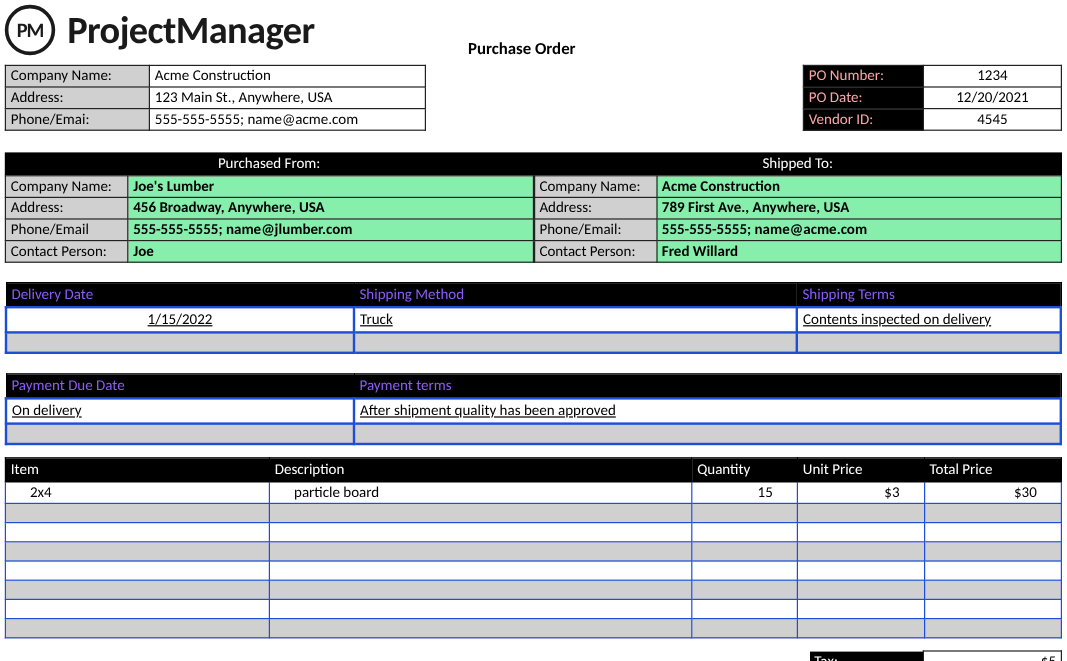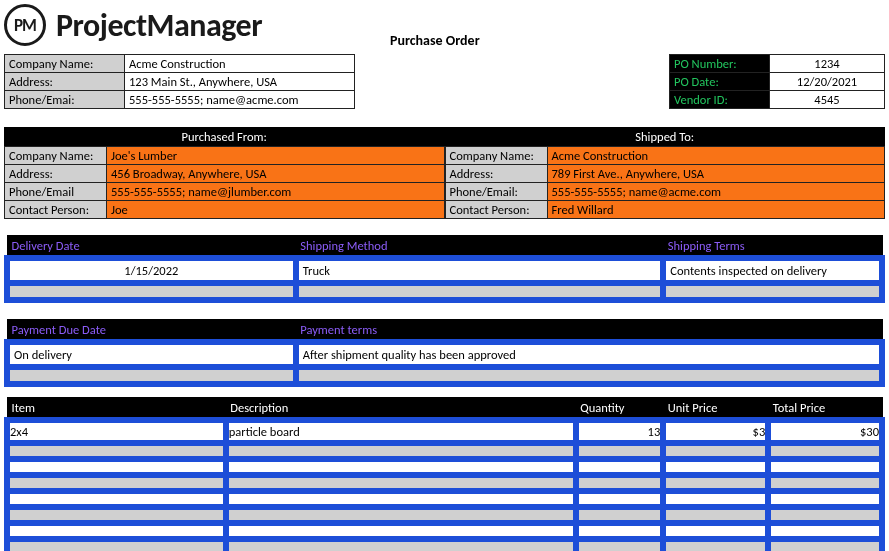--- a/index.html
+++ b/index.html
@@ -51,21 +51,21 @@
   }
   table { border-collapse: collapse; }
   .info-tbl td {
     border: 1px solid #222;
     padding: 1px 4px;
     height: 17px;
     vertical-align: middle;
   }
   .lbl { background: #d0d0d0; width: 120px; }
   .val { background: #fff; width: 230px; }
-  .po-lbl { background: #000; color: #22c55e; width: 100px; text-align: left; }
+  .po-lbl { background: #000; color: #fca5a5; width: 100px; text-align: left; }
   .po-val { background: #fff; width: 115px; text-align: center; }
 
   .section-hdr {
     background: #000;
     color: #fff;
     text-align: center;
     padding: 2px 0;
     font-weight: 400;
   }
   .two-col {
@@ -74,52 +74,53 @@
     margin-top: 18px;
   }
   .half { width: 50%; }
   .addr-tbl { width: 100%; }
   .addr-tbl td {
     border: 1px solid #222;
     padding: 1px 4px;
     height: 17px;
   }
   .addr-lbl { background: #d0d0d0; width: 102px; }
-  .addr-val { background: #f97316; }
+  .addr-val { background: #86efac; font-weight: bold; }
 
   .ship-tbl { width: 100%; margin-top: 16px; }
   .ship-tbl th {
     background: #000;
     color: #8b5cf6;
     text-align: left;
     font-weight: 400;
     padding: 2px 4px;
     border: 1px solid #000;
   }
   .ship-tbl td {
-    border: 6px solid #1d4ed8;
+    border: 2px solid #1d4ed8;
     padding: 2px 4px;
     height: 17px;
     background: #fff;
+    text-decoration: underline;
   }
   .ship-tbl tr:last-child td { background: #d0d0d0; }
 
   .items-tbl { width: 100%; margin-top: 10px; }
   .items-tbl th {
     background: #000;
     color: #fff;
     text-align: left;
     font-weight: 400;
     padding: 2px 4px;
     border: 1px solid #000;
   }
   .items-tbl th.r { text-align: left; }
   .items-tbl td {
-    border: 6px solid #1d4ed8;
-    padding: 1px 0;
+    border: 1px solid #1d4ed8;
+    padding: 1px 20px;
     height: 16px;
   }
   .items-tbl td.r { text-align: right; }
   .items-tbl tr:nth-child(odd) td { background: #fff; }
   .items-tbl tr:nth-child(even) td { background: #d0d0d0; }
 
   .totals-tbl { width: 100%; margin-top: 10px; border-collapse: collapse; }
   .totals-tbl td { padding: 1px 4px; height: 16px; }
   .tax-lbl { background: #000; color: #fff; text-align: left; width: 95px; }
   .tax-val { background: #fff; text-align: right; width: 115px; border: 1px solid #222; }
@@ -263,21 +264,21 @@
       <th style="width:40%">Description</th>
       <th class="r" style="width:10%">Quantity</th>
       <th class="r" style="width:12%">Unit Price</th>
       <th class="r">Total Price</th>
     </tr>
   </thead>
   <tbody id="items-body">
       <tr>
         <td>2x4</td>
         <td>particle board</td>
-        <td class="r">13</td>
+        <td class="r">15</td>
         <td class="r">$3</td>
         <td class="r">$30</td>
       </tr>
       <tr>
         <td></td>
         <td></td>
         <td class="r"></td>
         <td class="r"></td>
         <td class="r"></td>
       </tr>

